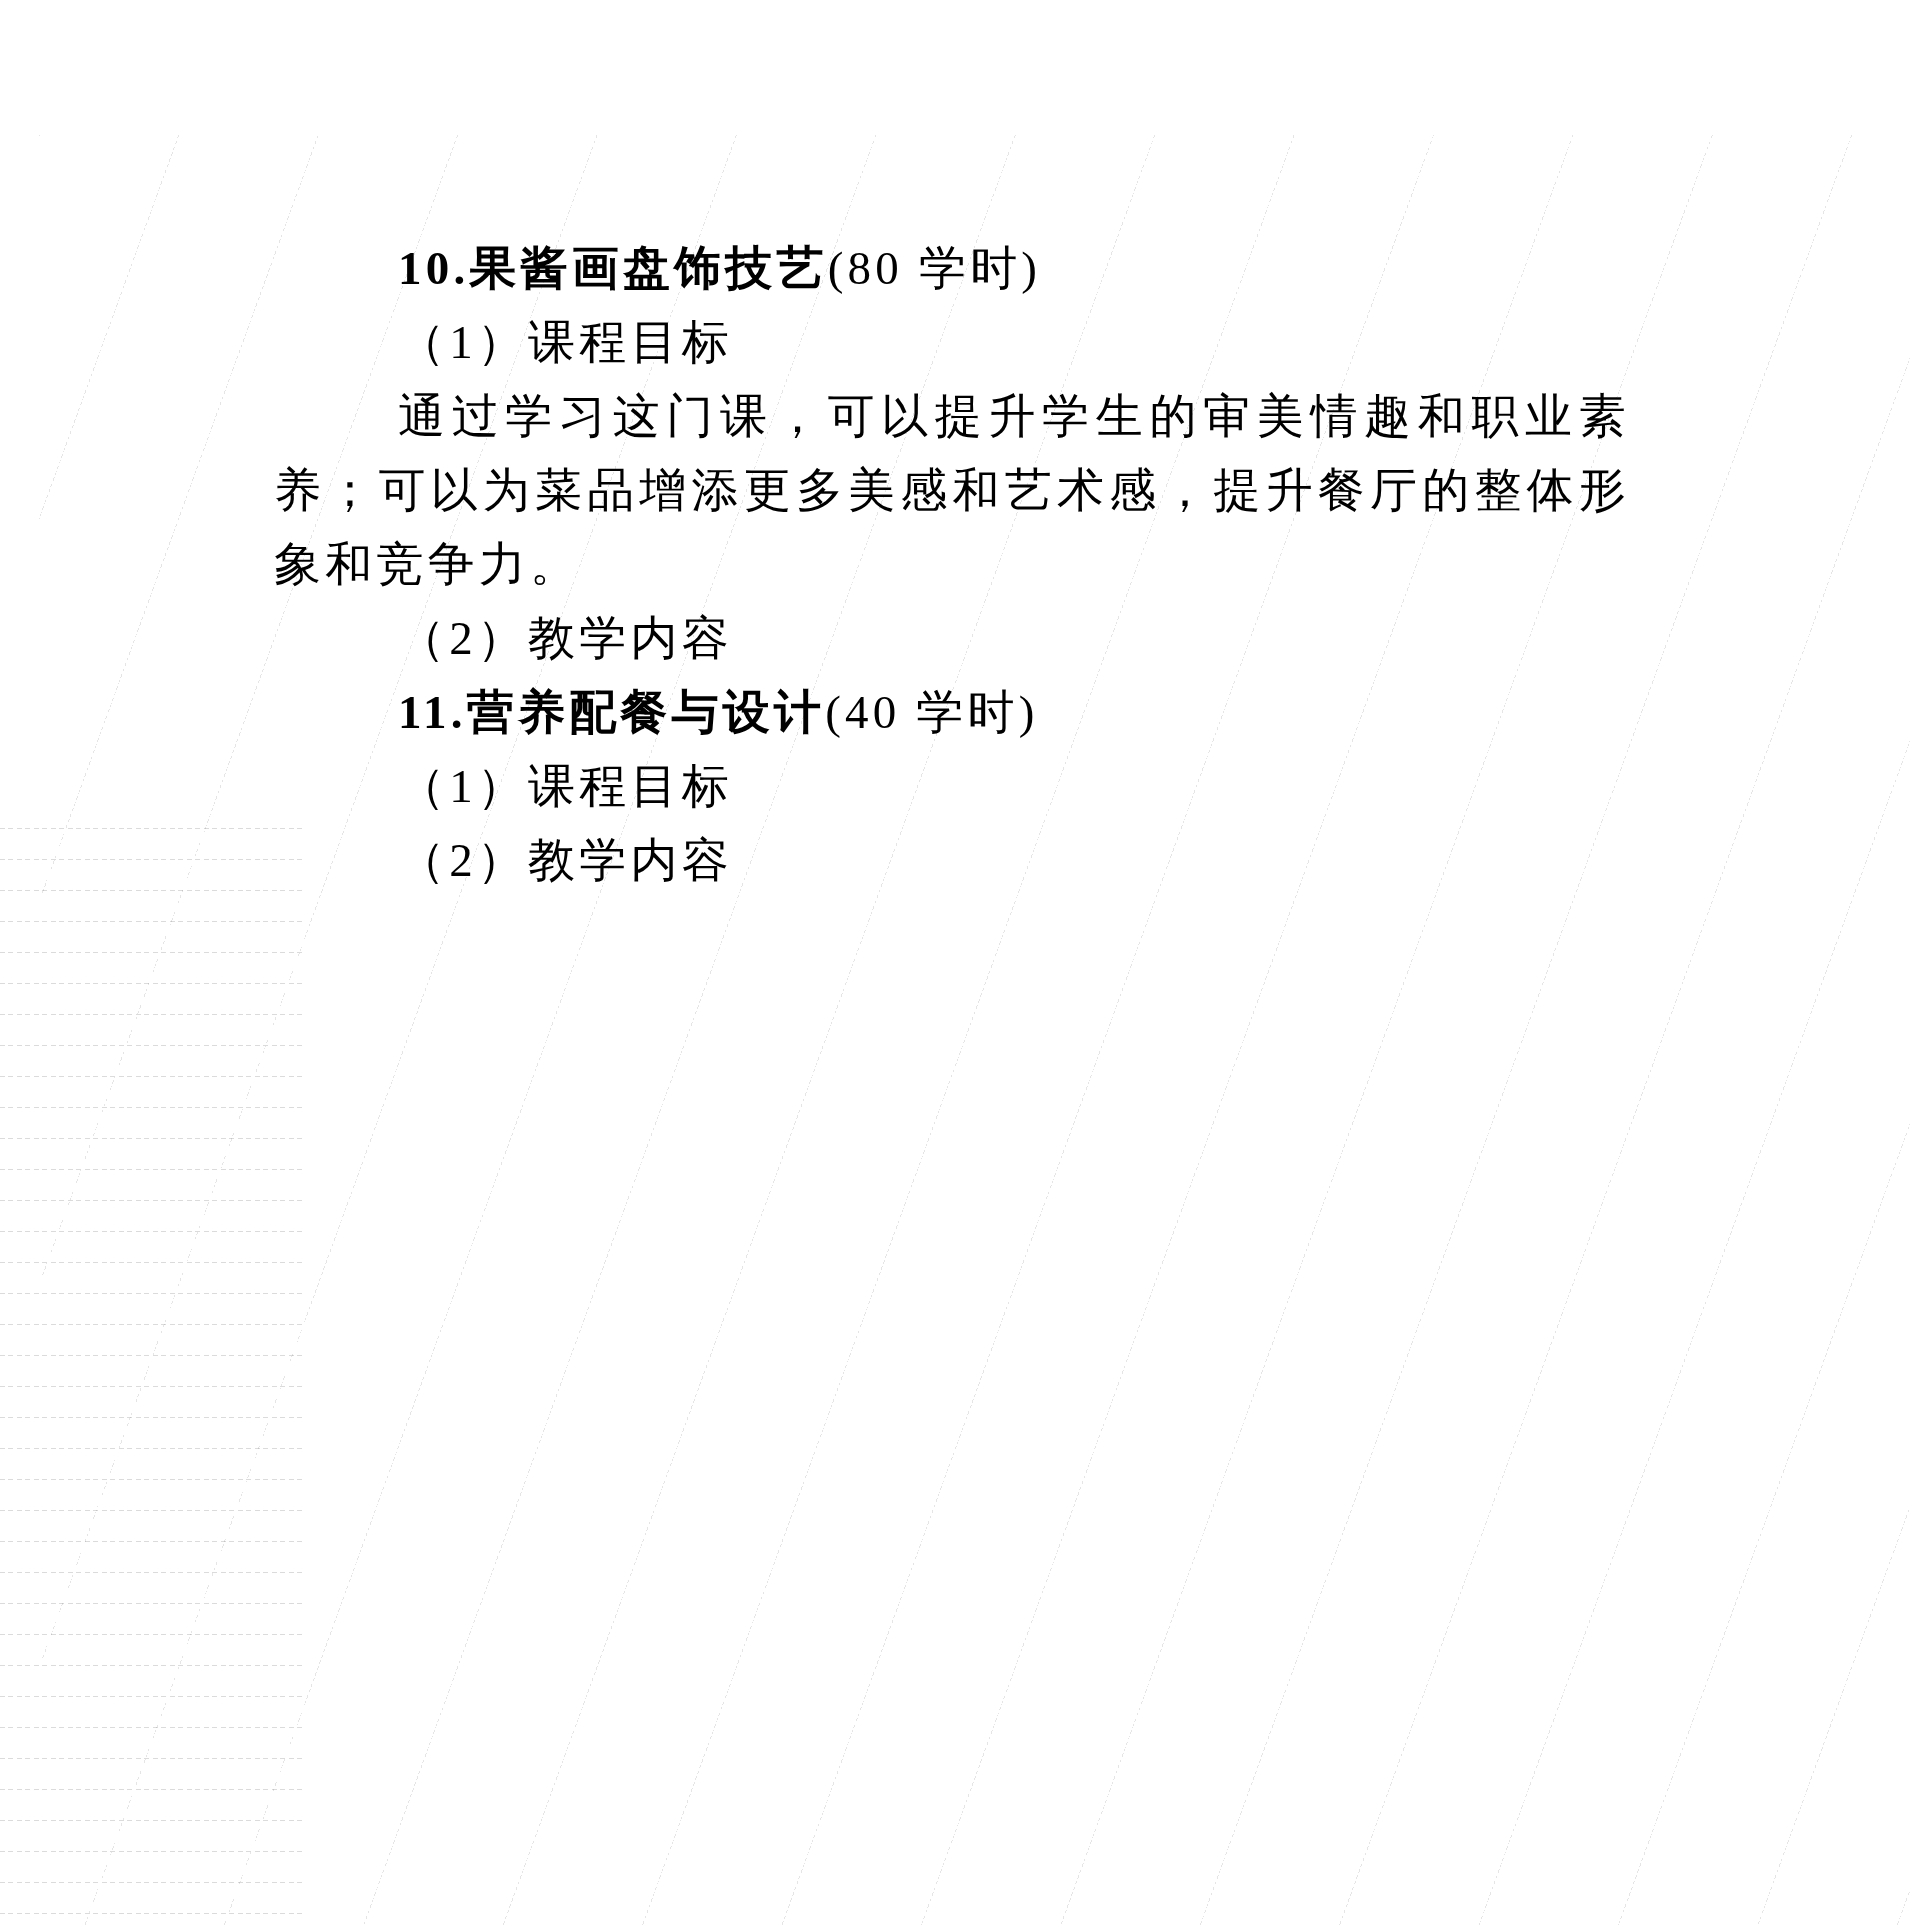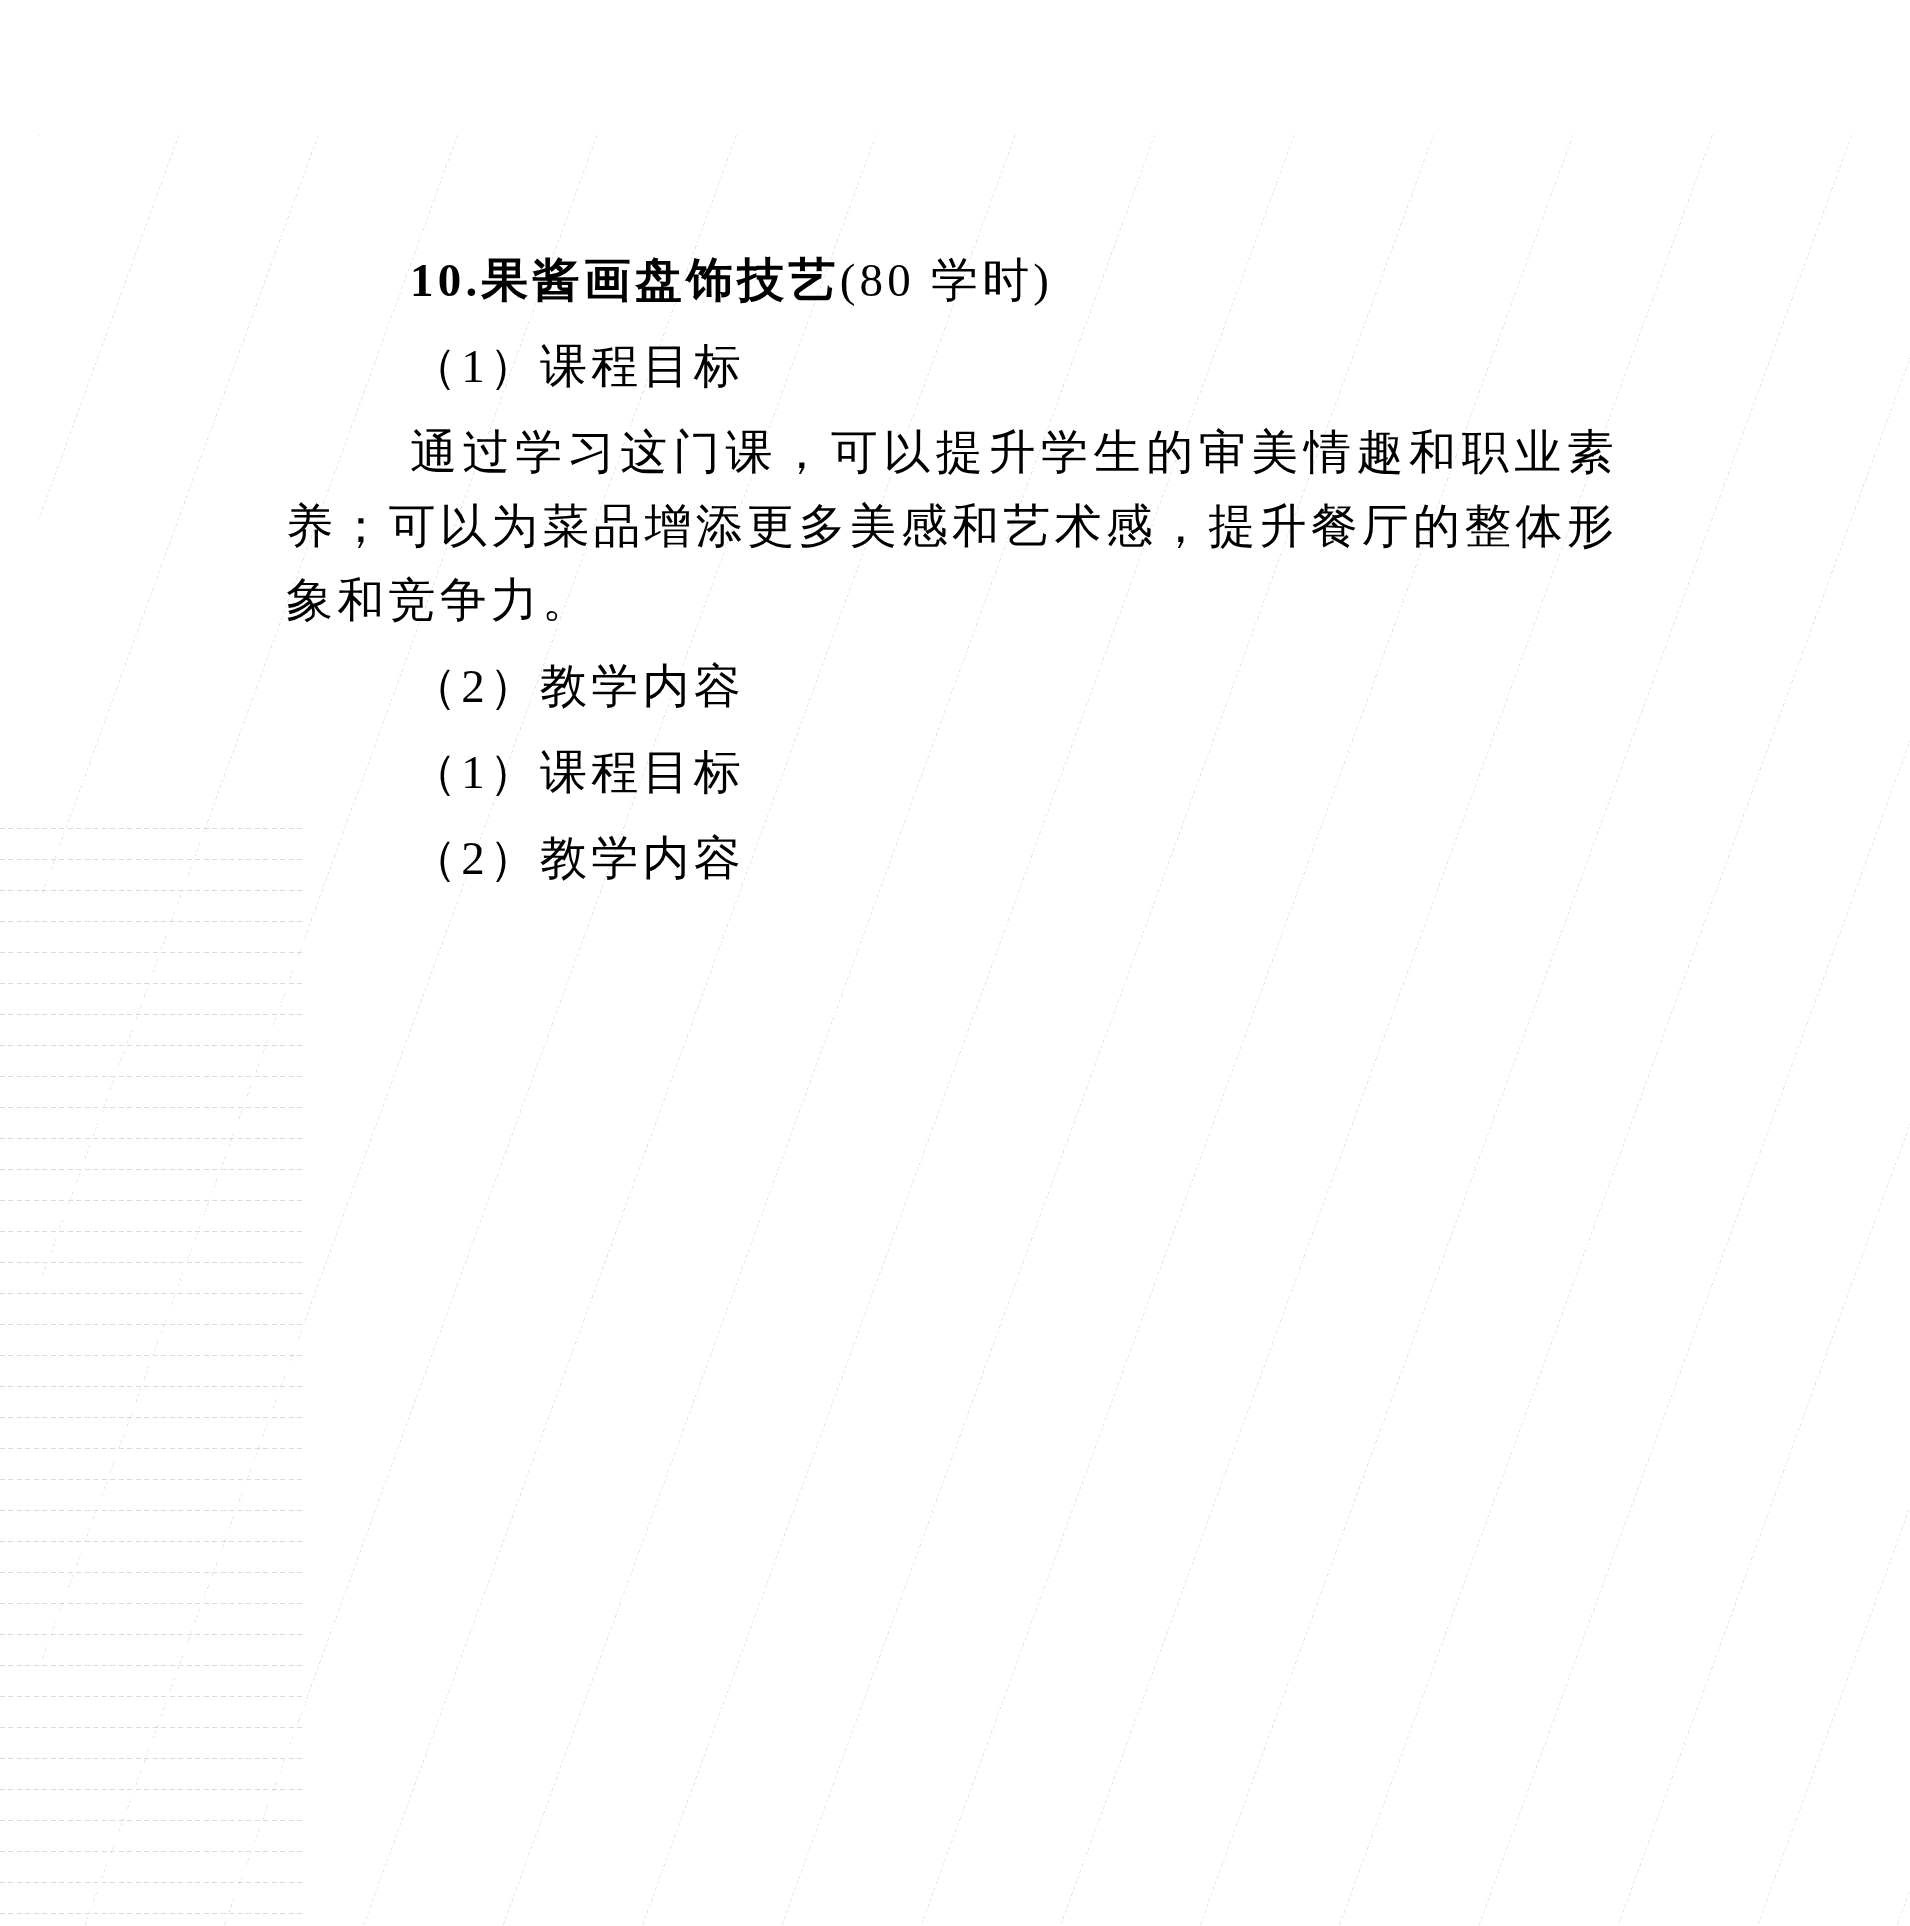--- a/index.html
+++ b/index.html
@@ -36,21 +36,21 @@
     top: 231px;
     width: 1356px;
     font-size: 47px;
     line-height: 74px;
     letter-spacing: 4.2px;
   }
   .block {
     text-align: justify;
     text-align-last: left;
     text-indent: 124px;
-    margin: 12px;
+    margin: 0;
   }
   .heading { font-weight: 700; }
   .heading .hours { font-weight: 400; }
 </style>
 </head>
 <body>
 
 <div class="page">
 
   <div class="tex tex-diagonal"></div>
@@ -62,20 +62,21 @@
 
     <div class="block">（1）课程目标</div>
 
     <div class="block">通过学习这门课，可以提升学生的审美情趣和职业素养；可以为菜品增添更多美感和艺术感，提升餐厅的整体形象和竞争力。</div>
 
     <div class="block">（2）教学内容</div>
 
 
 
 
+    <div class="block heading"><span>11.营养配餐与设计</span><span class="hours">(40 学时)</span></div>
 
     <div class="block">（1）课程目标</div>
 
 
     <div class="block">（2）教学内容</div>
 
   </div>
 </div>
 
 

